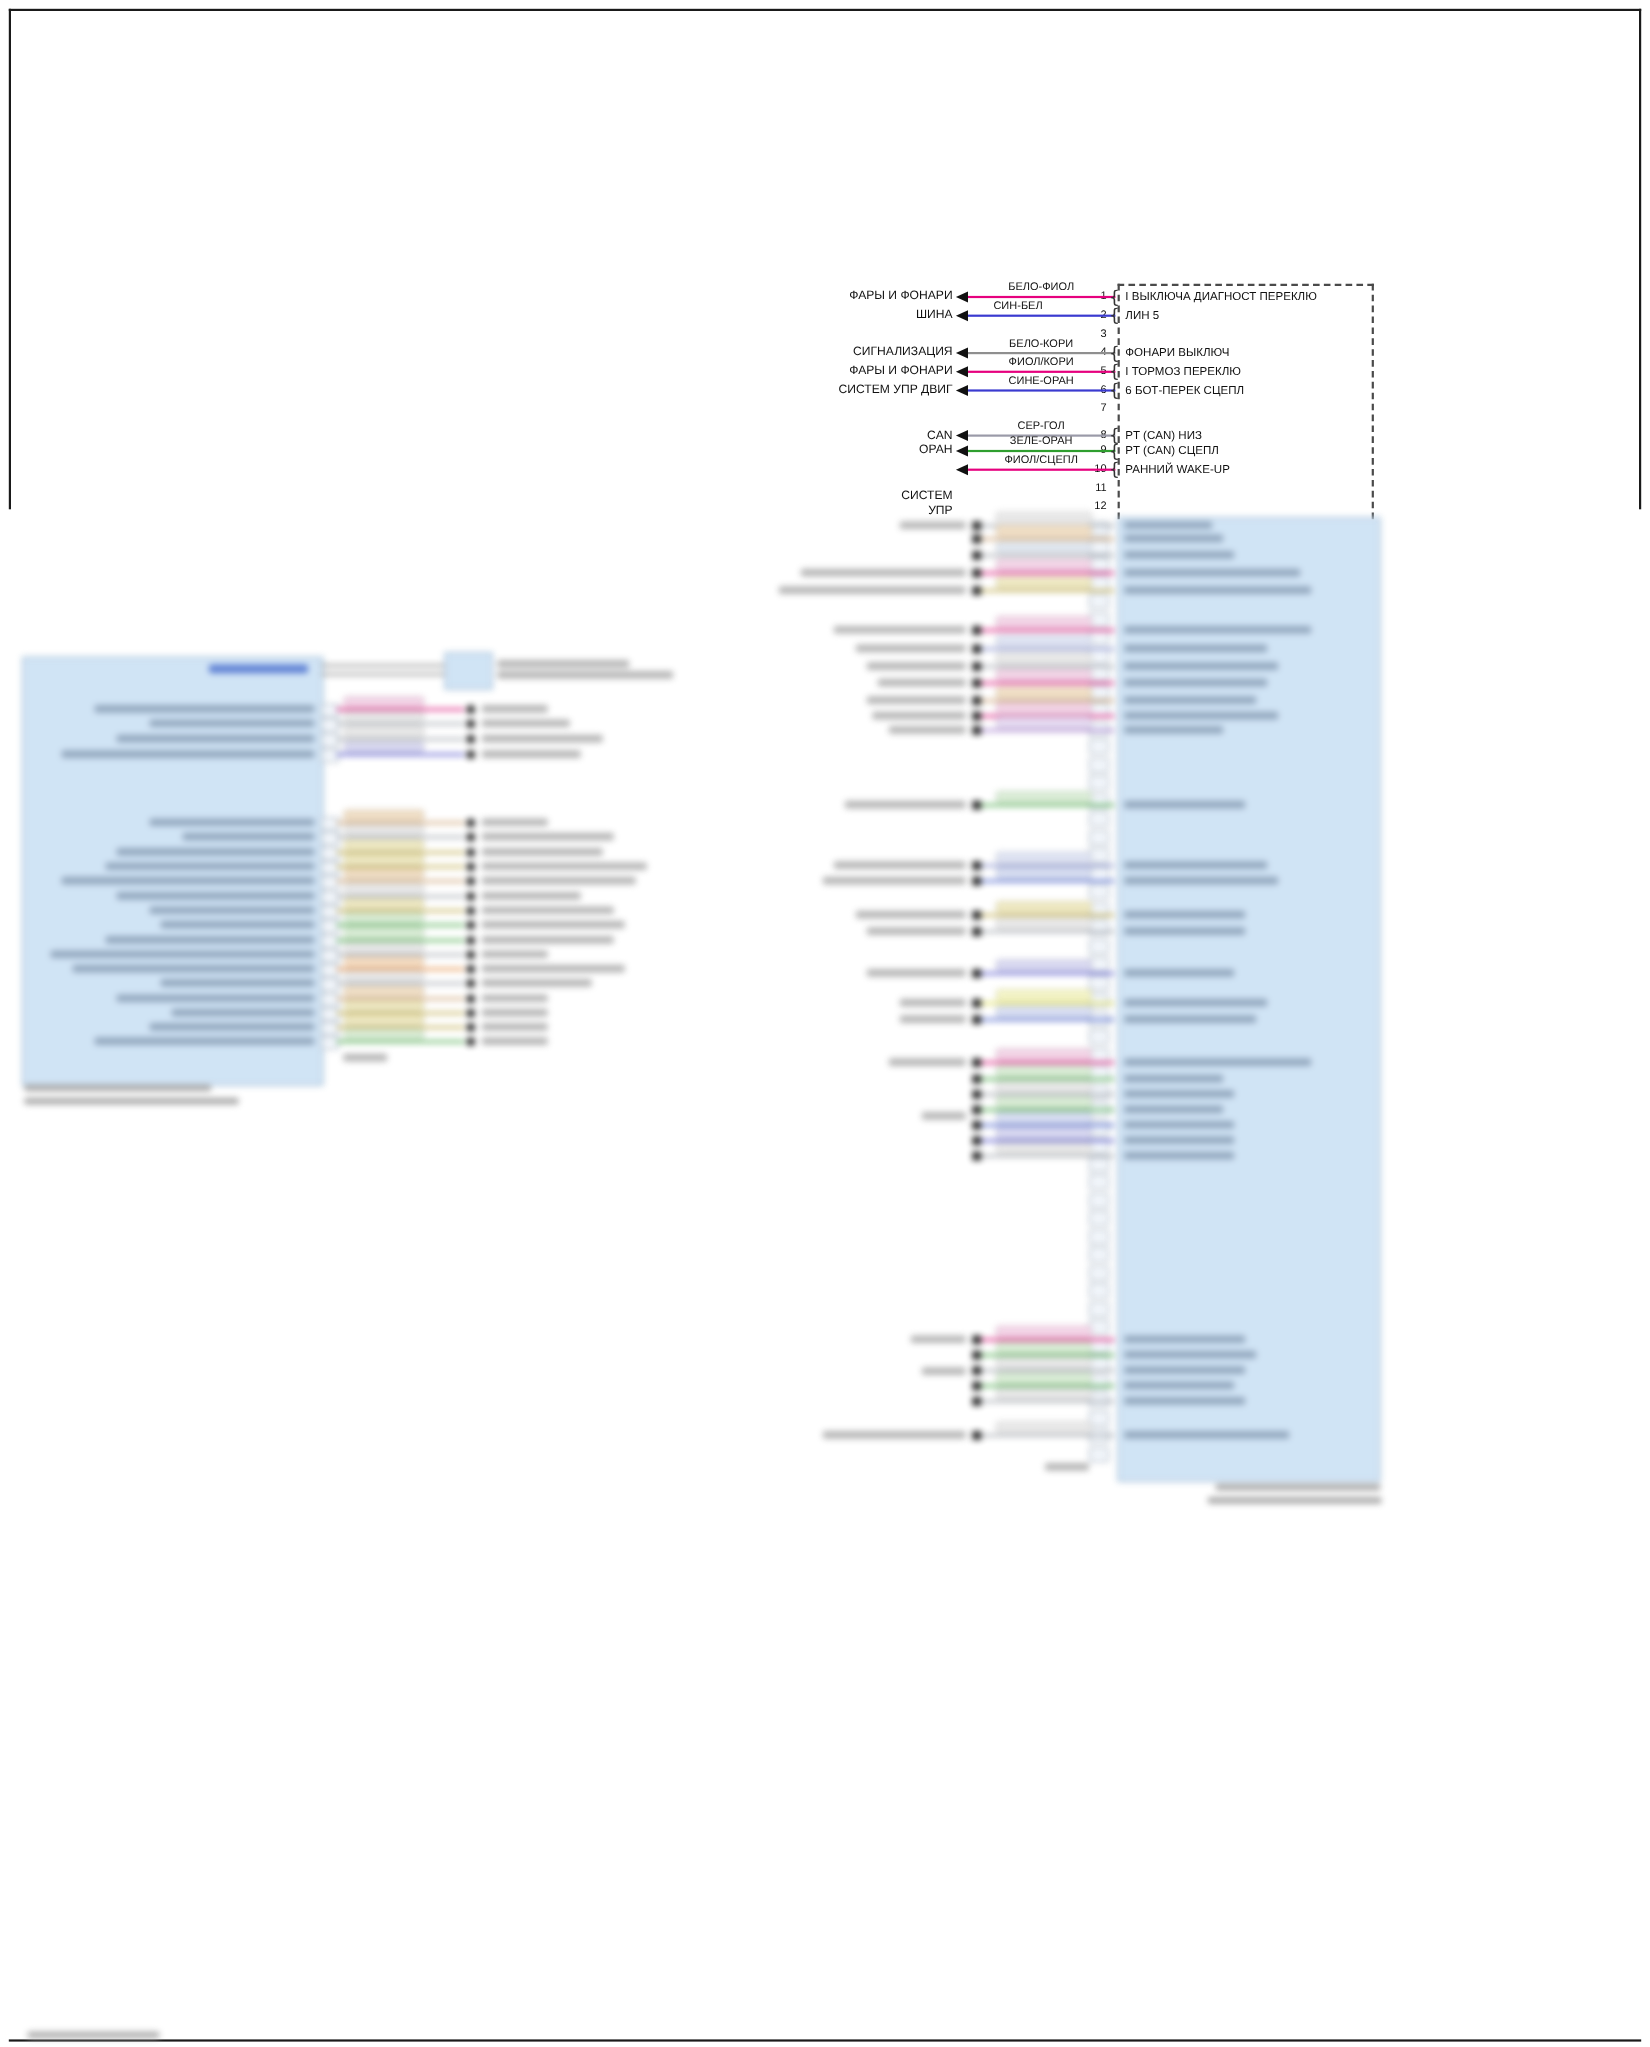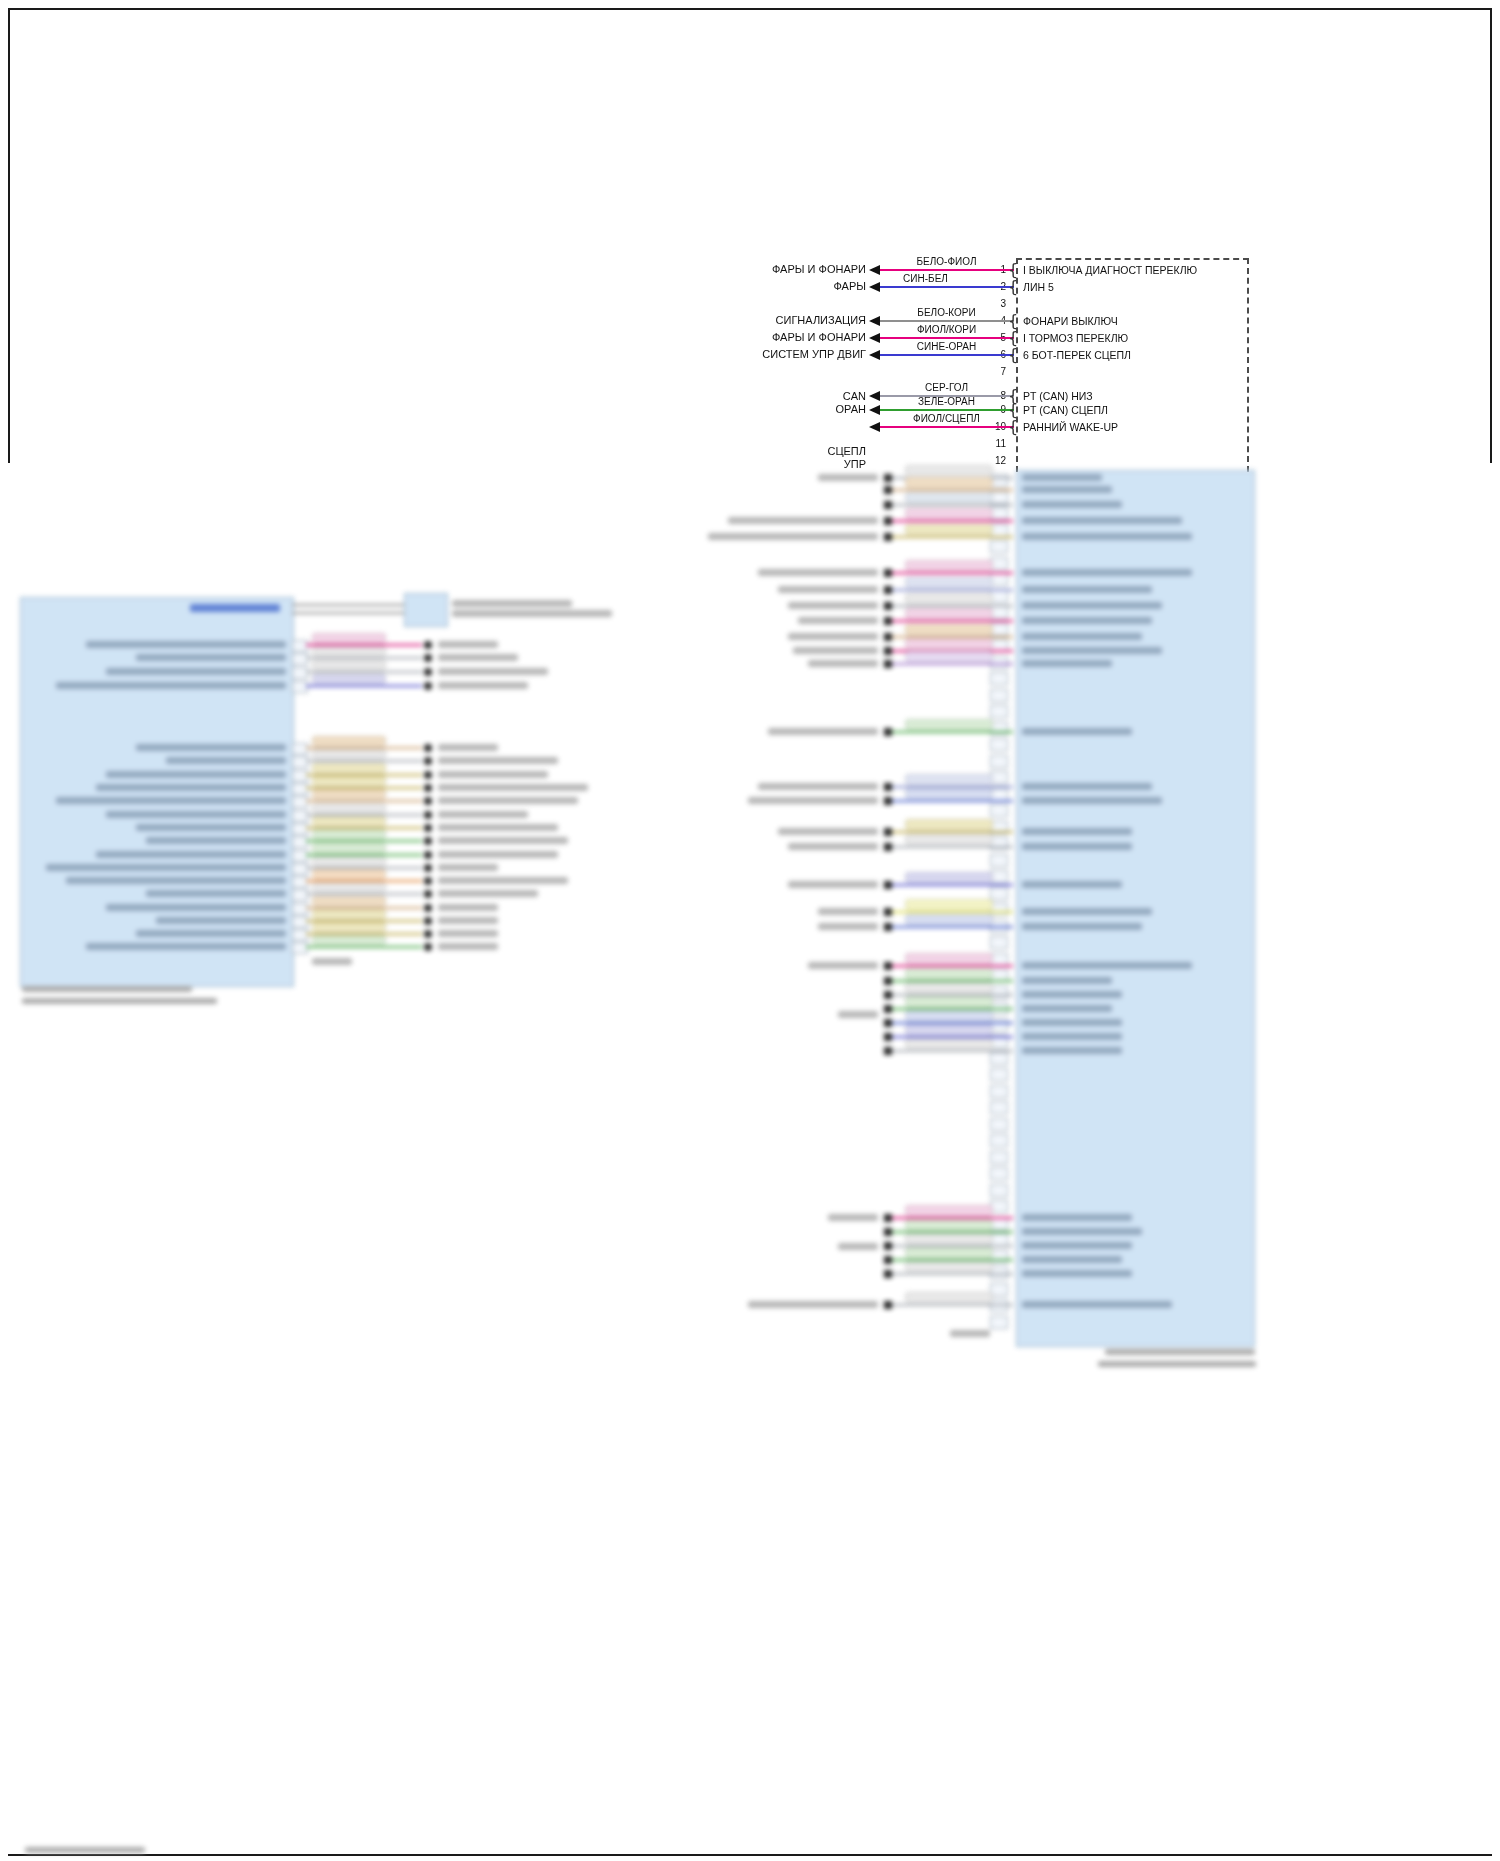--- a/index.html
+++ b/index.html
@@ -52,36 +52,36 @@
   <div class="frame frame-right"></div>
   <div class="frame frame-bottom"></div>
 
   <div id="connector">
     <div class="ecu-box"></div>
     <div class="can-label">
       <div>CAN</div>
       <div>ОРАН</div>
     </div>
     <div class="sys-label">
-      <div>СЦЕПЛ</div>
+      <div>СИСТЕМ</div>
       <div>УПР</div>
     </div>
   <div class="pin-num" style="top: 264px;">1</div>
       <div class="wire" style="left: 879px; top: 269px; width: 135px; background: rgb(230, 0, 126);"></div>
       <div class="wire-label" style="left: 879px; top: 256px; width: 135px;">БЕЛО-ФИОЛ</div>
       <div class="brace" style="top: 260px;">{</div>
       <div class="arrow" style="top: 265px;"></div>
       <div class="left-label" style="top: 263px;">ФАРЫ И ФОНАРИ</div>
       <div class="right-label" style="top: 264px;">I ВЫКЛЮЧА ДИАГНОСТ ПЕРЕКЛЮ</div>
       <div class="pin-num" style="top: 281px;">2</div>
       <div class="wire" style="left: 879px; top: 286px; width: 135px; background: rgb(58, 58, 208);"></div>
       <div class="wire-label" style="left: 858px; top: 273px; width: 135px;">СИН-БЕЛ</div>
       <div class="brace" style="top: 277px;">{</div>
       <div class="arrow" style="top: 282px;"></div>
-      <div class="left-label" style="top: 280px;">ФАРЫ</div>
+      <div class="left-label" style="top: 280px;">ШИНА</div>
       <div class="right-label" style="top: 281px;">ЛИН 5</div>
       <div class="pin-num" style="top: 298px;">3</div>
       <div class="pin-num" style="top: 315px;">4</div>
       <div class="wire" style="left: 879px; top: 320px; width: 135px; background: rgb(143, 143, 143);"></div>
       <div class="wire-label" style="left: 879px; top: 307px; width: 135px;">БЕЛО-КОРИ</div>
       <div class="brace" style="top: 311px;">{</div>
       <div class="arrow" style="top: 316px;"></div>
       <div class="left-label" style="top: 314px;">СИГНАЛИЗАЦИЯ</div>
       <div class="right-label" style="top: 315px;">ФОНАРИ ВЫКЛЮЧ</div>
       <div class="pin-num" style="top: 332px;">5</div>

